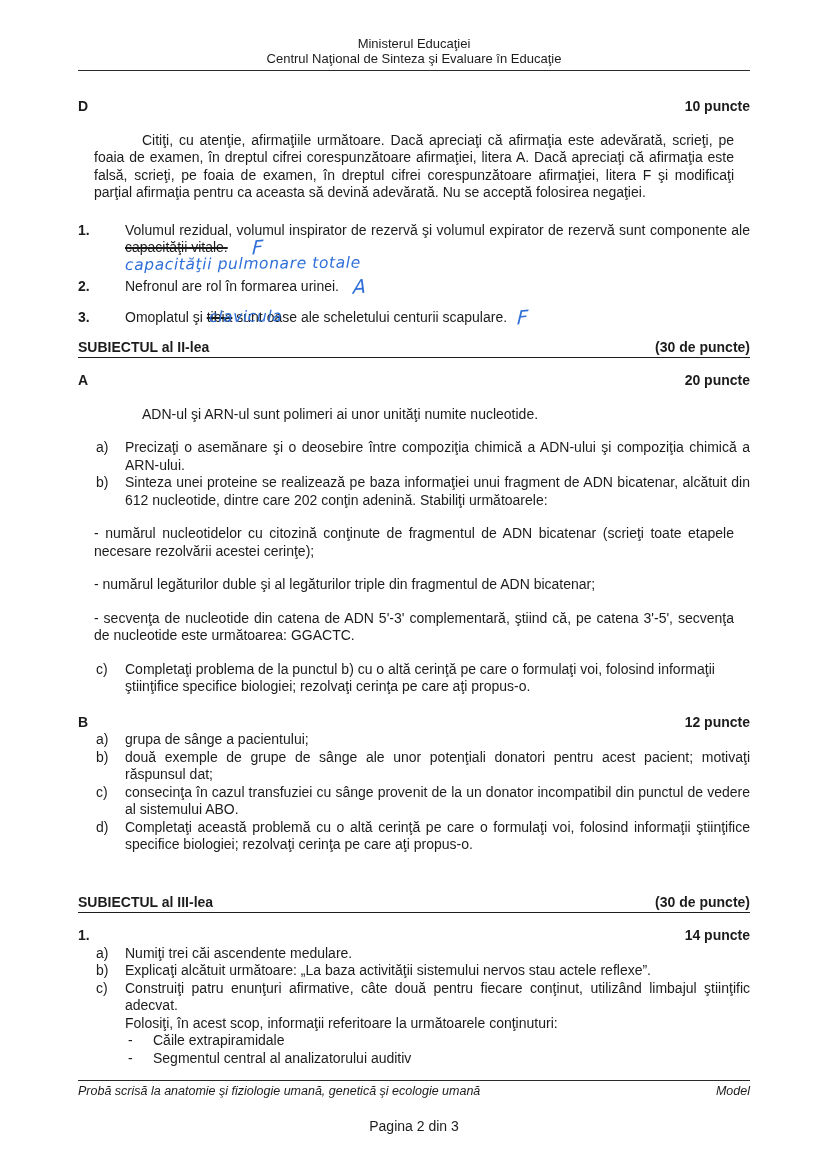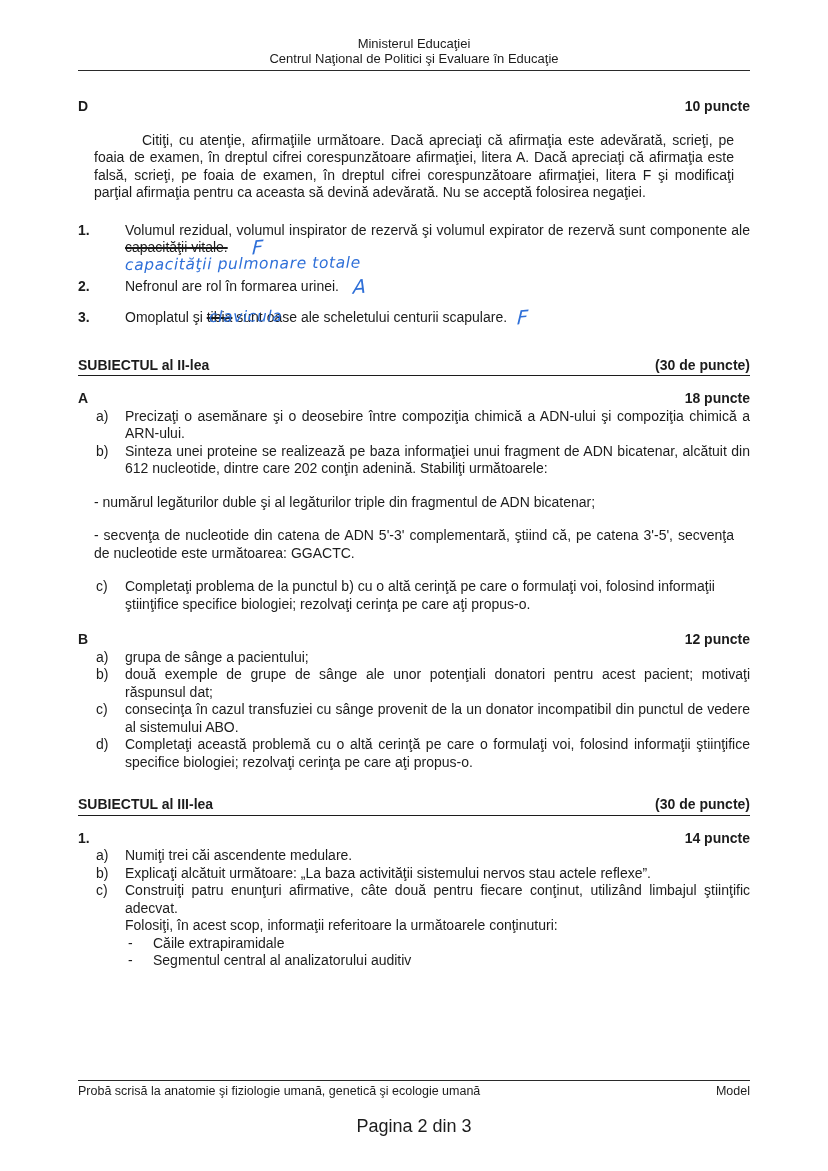--- a/index.html
+++ b/index.html
@@ -55,38 +55,38 @@
   }
   .hw-note-abs { position:absolute; left:84px; top:0; white-space:nowrap; }
   .mk-gap-lg { margin-left:24px; }
   .mk-gap-md { margin-left:14px; }
   .mk-gap-sm { margin-left:10px; }
   
   .mt-d       { margin-top:27px; }
   .mt-q1      { margin-top:20px; }
   .mt-q2      { margin-top:5px;  }
   .mt-q3      { margin-top:14px; }
-  .mt-subj2   { margin-top:30px;gap:16px; }
+  .mt-subj2   { margin-top:12px;gap:16px; }
   .mt-secA    { margin-top:14px; }
   .mt-secB    { margin-top:18px; }
-  .mt-subj3   { margin-top:25px; }
+  .mt-subj3   { margin-top:40px; }
   .mt-q14     { margin-top:14px; }
   
   .doc-footer { position:absolute; top:1080px; left:78px; right:78px; border-top:1px solid #2a2a2a; font-size:12.5px; line-height:15px; }
-  .foot-row { display:flex; justify-content:space-between; padding-top:3px; }
-  .foot-page { text-align:center; margin-top:20px; font-size:18px; }
+  .foot-row { display:flex; justify-content:space-between; padding-top:3px;font-style:italic; }
+  .foot-page { text-align:center; margin-top:20px; font-size:14px; }
 </style>
 </head>
 <body>
 
 <div class="page">
 
   <header class="doc-header">
     <div>Ministerul Educaţiei</div>
-    <div>Centrul Naţional de Politici şi Evaluare în Educaţie</div>
+    <div>Centrul Naţional de Sinteza şi Evaluare în Educaţie</div>
   </header>
 
   <div class="sec-row mt-d">
     <span>D</span>
     <span>10 puncte</span>
   </div>
   <p class="just indent">Citiţi, cu atenţie, afirmaţiile următoare. Dacă apreciaţi că afirmaţia este adevărată, scrieţi, pe foaia de examen, în dreptul cifrei corespunzătoare afirmaţiei, litera A. Dacă apreciaţi că afirmaţia este falsă, scrieţi, pe foaia de examen, în dreptul cifrei corespunzătoare afirmaţiei, litera F şi modificaţi parţial afirmaţia pentru ca aceasta să devină adevărată. Nu se acceptă folosirea negaţiei.</p>
 
   <div class="num-item mt-q1">
     <span class="num">1.</span>
@@ -111,31 +111,33 @@
     </div>
   </div>
 
   <div class="subj-row mt-subj2">
     <span>SUBIECTUL al II-lea</span>
     <span>(30 de puncte)</span>
   </div>
 
   <div class="sec-row mt-secA">
     <span>A</span>
-    <span>18 puncte</span>
-  </div>
+    <span>20 puncte</span>
+  </div>
+  <p class="indent">ADN-ul şi ARN-ul sunt polimeri ai unor unităţi numite nucleotide.</p>
 
   <div class="let-item">
     <span class="let">a)</span>
     <div class="content just">Precizaţi o asemănare şi o deosebire între compoziţia chimică a ADN-ului şi compoziţia chimică a ARN-ului.</div>
   </div>
   <div class="let-item">
     <span class="let">b)</span>
     <div class="content just">Sinteza unei proteine se realizează pe baza informaţiei unui fragment de ADN bicatenar, alcătuit din 612 nucleotide, dintre care 202 conţin adenină. Stabiliţi următoarele:</div>
   </div>
+  <p class="just">- numărul nucleotidelor cu citozină conţinute de fragmentul de ADN bicatenar (scrieţi toate etapele necesare rezolvării acestei cerinţe);</p>
   <p>- numărul legăturilor duble şi al legăturilor triple din fragmentul de ADN bicatenar;</p>
   <p class="just">- secvenţa de nucleotide din catena de ADN 5'-3' complementară, ştiind că, pe catena 3'-5', secvenţa de nucleotide este următoarea: GGACTC.</p>
   <div class="let-item">
     <span class="let">c)</span>
     <div class="content">Completaţi problema de la punctul b) cu o altă cerinţă pe care o formulaţi voi, folosind informaţii ştiinţifice specifice biologiei; rezolvaţi cerinţa pe care aţi propus-o.</div>
   </div>
 
   <div class="sec-row mt-secB">
     <span>B</span>
     <span>12 puncte</span>

